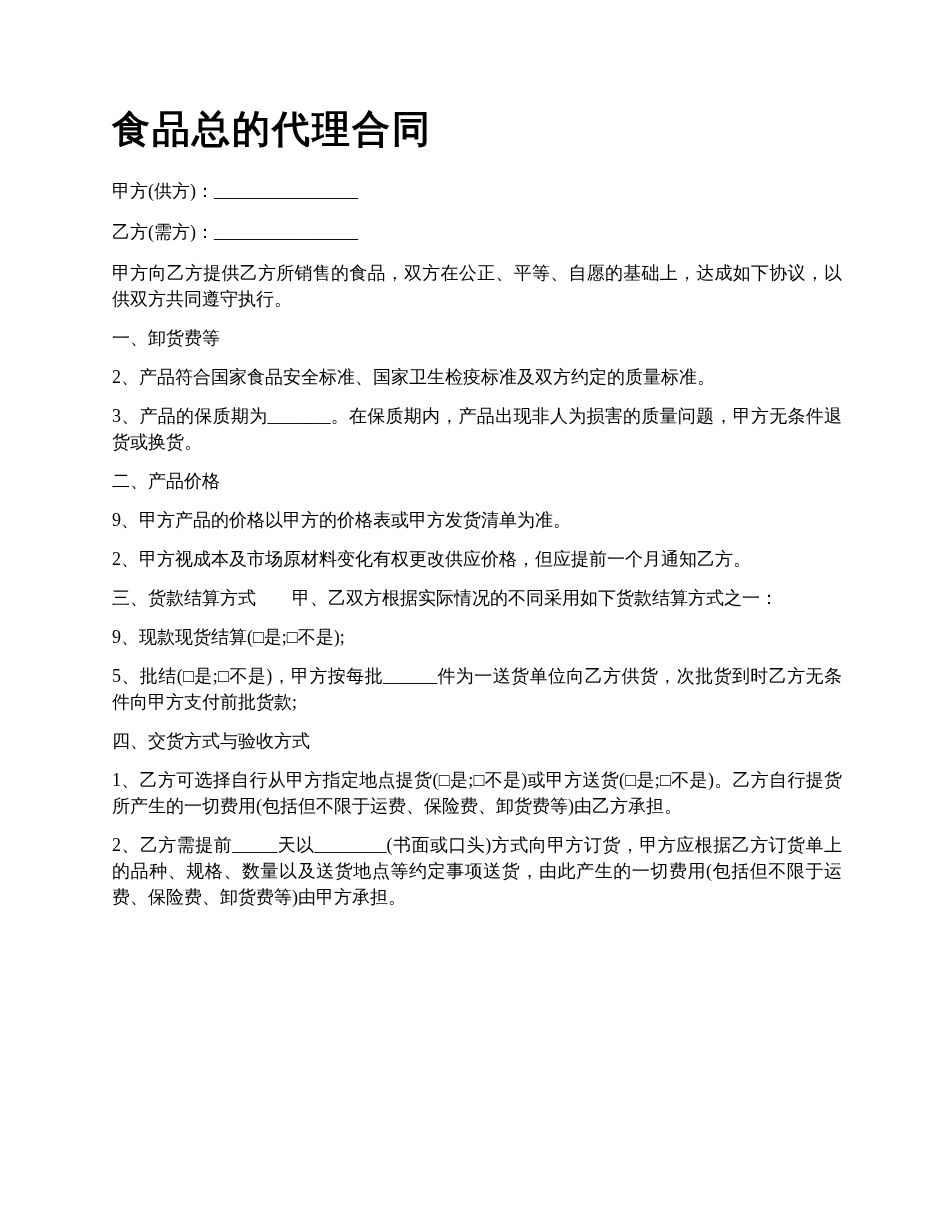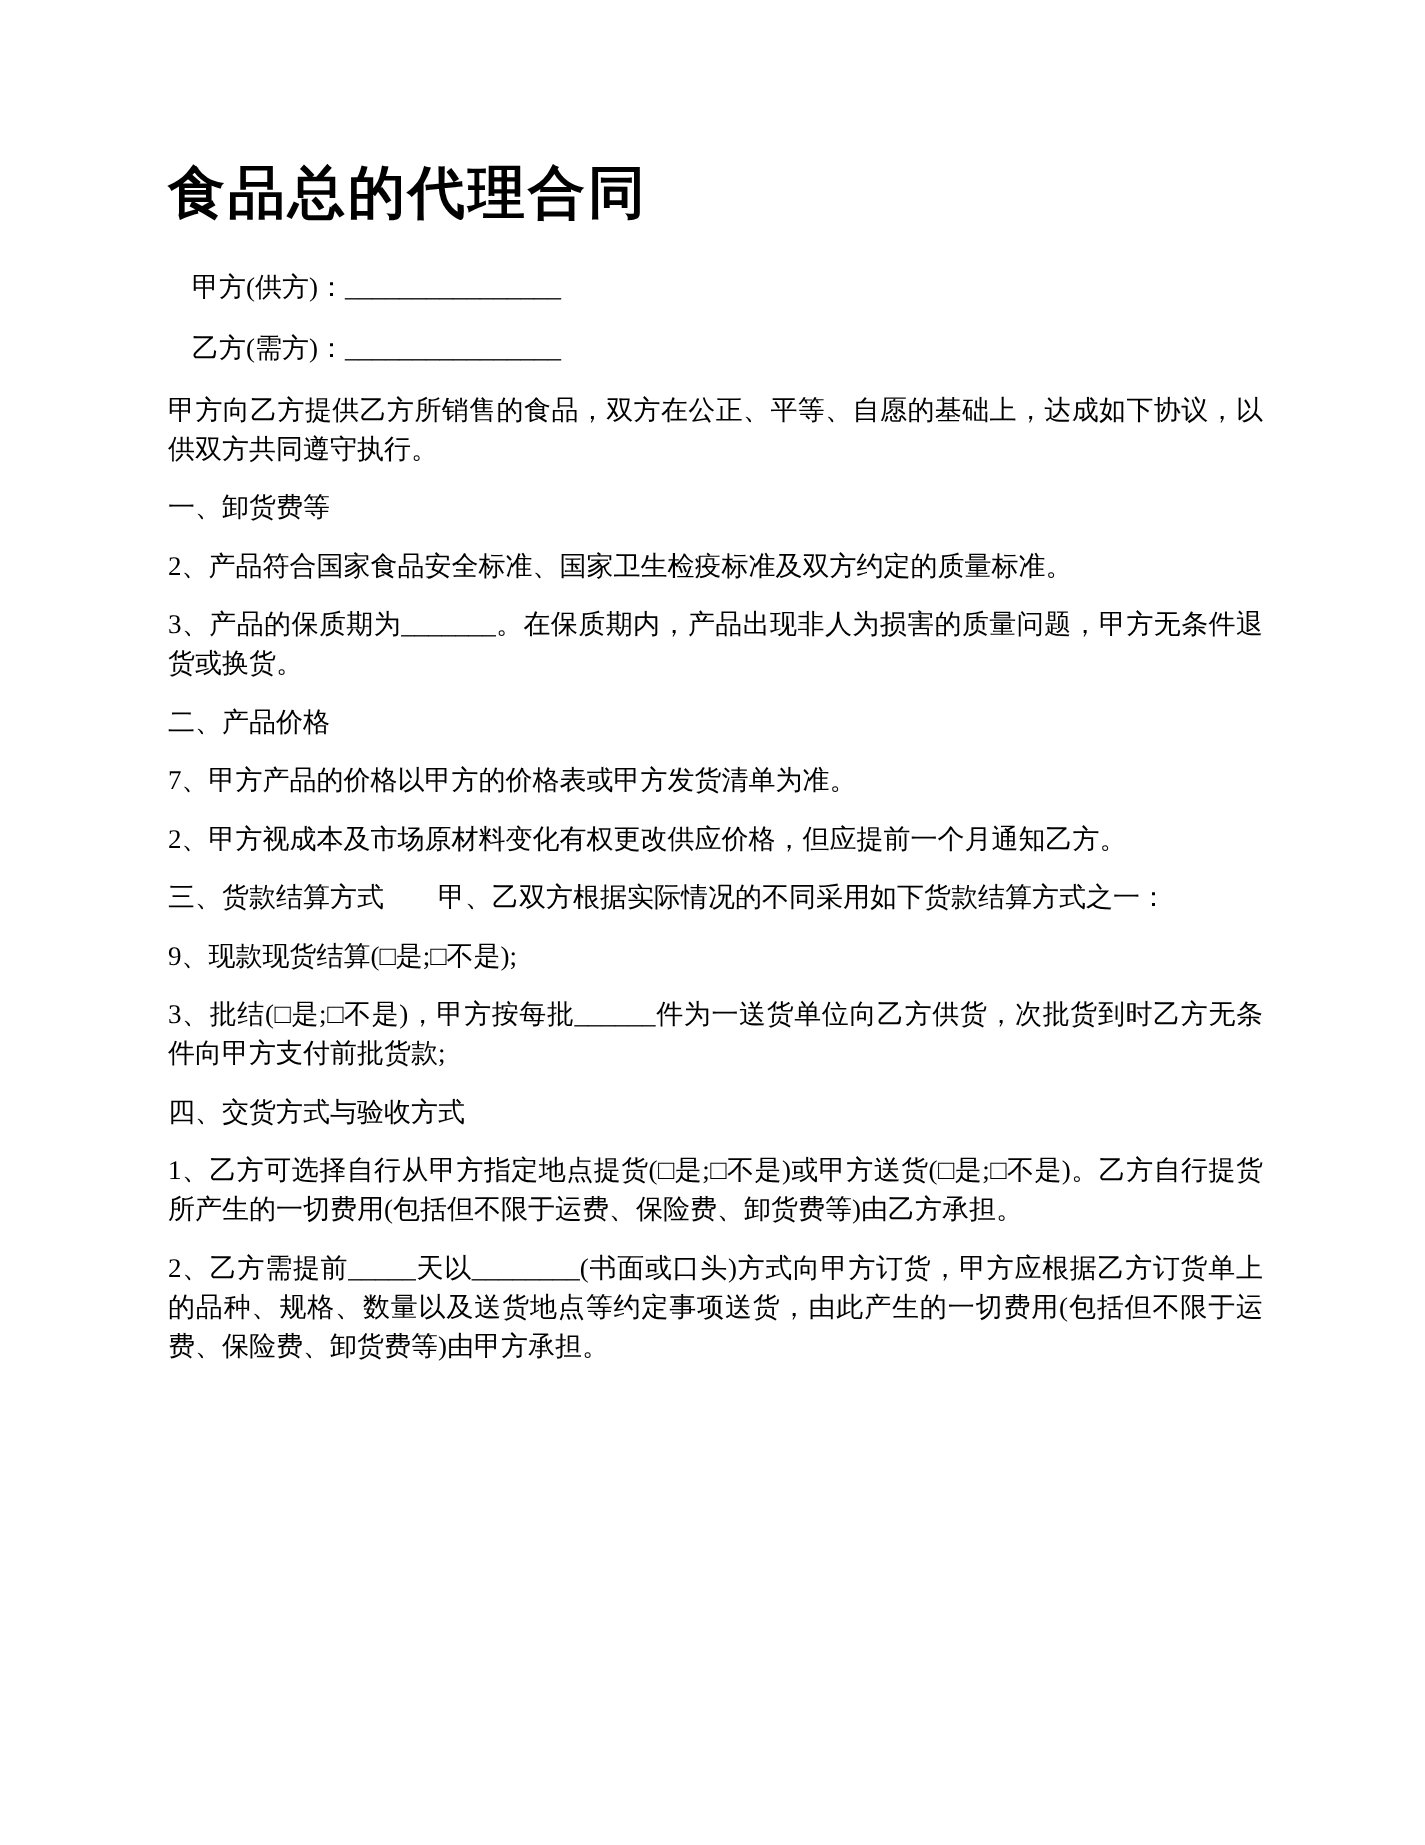--- a/index.html
+++ b/index.html
@@ -26,45 +26,45 @@
     letter-spacing: 2px;
     margin: 104px 0 24px 0;
   }
   p {
     font-size: 18px;
     line-height: 26px;
     text-align: justify;
     margin: 13px 0;
     word-break: break-all;
   }
-  p.party { margin: 13px 0 15px 16px; }
+  p.party { margin: 13px 0 15px 0; }
   .blank { letter-spacing: 0; white-space: nowrap; }
 </style>
 </head>
 <body>
 
 <div class="content">
 
   <h1 class="doc-title">食品总的代理合同</h1>
 
   <p class="party"><span>甲方(供方)：</span><span class="blank">________________</span></p>
 
   <p class="party"><span>乙方(需方)：</span><span class="blank">________________</span></p>
 
   <p>甲方向乙方提供乙方所销售的食品，双方在公正、平等、自愿的基础上，达成如下协议，以供双方共同遵守执行。</p>
 
   <p>一、卸货费等</p>
   <p>2、产品符合国家食品安全标准、国家卫生检疫标准及双方约定的质量标准。</p>
   <p>3、产品的保质期为_______。在保质期内，产品出现非人为损害的质量问题，甲方无条件退货或换货。</p>
 
   <p>二、产品价格</p>
-  <p>7、甲方产品的价格以甲方的价格表或甲方发货清单为准。</p>
+  <p>9、甲方产品的价格以甲方的价格表或甲方发货清单为准。</p>
   <p>2、甲方视成本及市场原材料变化有权更改供应价格，但应提前一个月通知乙方。</p>
 
   <p>三、货款结算方式　　甲、乙双方根据实际情况的不同采用如下货款结算方式之一：</p>
   <p>9、现款现货结算(□是;□不是);</p>
-  <p>3、批结(□是;□不是)，甲方按每批______件为一送货单位向乙方供货，次批货到时乙方无条件向甲方支付前批货款;</p>
+  <p>5、批结(□是;□不是)，甲方按每批______件为一送货单位向乙方供货，次批货到时乙方无条件向甲方支付前批货款;</p>
 
   <p>四、交货方式与验收方式</p>
   <p>1、乙方可选择自行从甲方指定地点提货(□是;□不是)或甲方送货(□是;□不是)。乙方自行提货所产生的一切费用(包括但不限于运费、保险费、卸货费等)由乙方承担。</p>
   <p>2、乙方需提前_____天以________(书面或口头)方式向甲方订货，甲方应根据乙方订货单上的品种、规格、数量以及送货地点等约定事项送货，由此产生的一切费用(包括但不限于运费、保险费、卸货费等)由甲方承担。</p>
 
 </div>
 
 </body></html>

